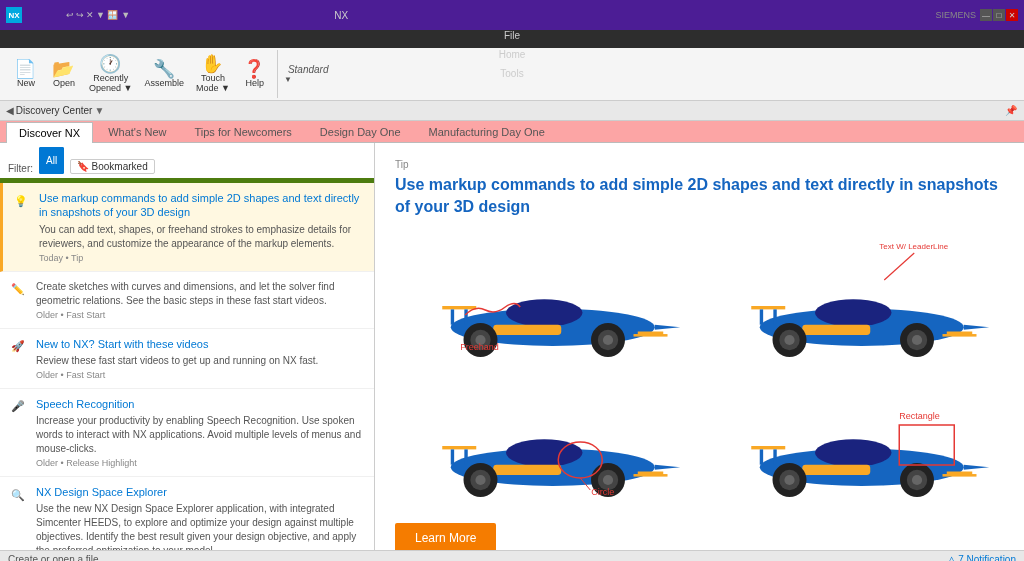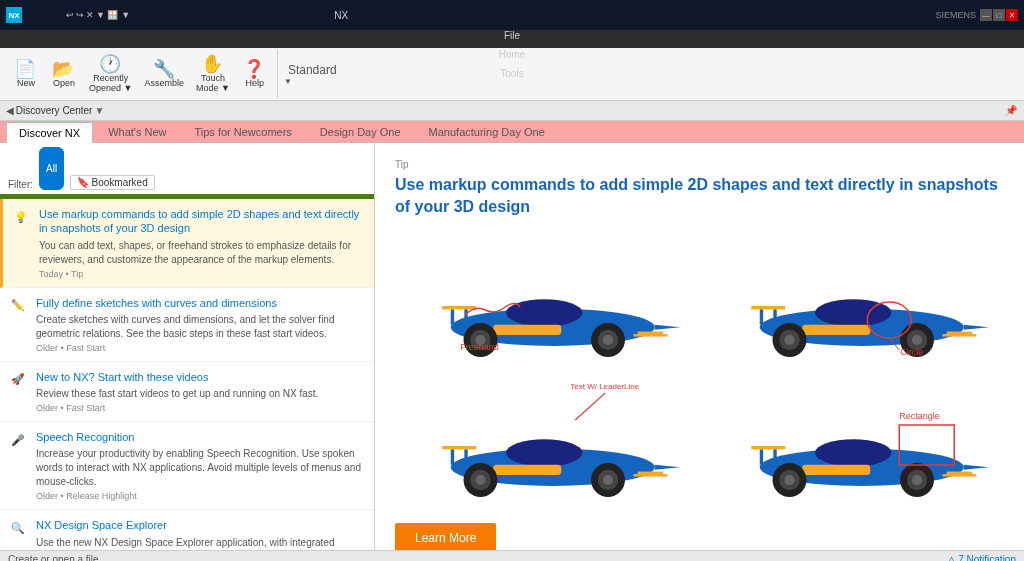--- a/index.html
+++ b/index.html
@@ -1,54 +1,54 @@
 <!DOCTYPE html>
 <html><head>
   <meta charset="utf-8">
   <style>
     * { margin: 0; padding: 0; box-sizing: border-box; }
     body { font-family: 'Segoe UI', Arial, sans-serif; font-size: 11px; background: #f0f0f0; color: #222; width: 1024px; height: 561px; overflow: hidden; }
 
     
-    .title-bar { background: #0f172a; height: 22px; display: flex; align-items: center; padding: 15px 6px; justify-content: space-between; }
+    .title-bar { background: #4c1d95; height: 22px; display: flex; align-items: center; padding: 15px 6px; justify-content: space-between; }
     .title-bar-left { display: flex; align-items: center; gap: 4px; }
     .title-bar-logo { width: 16px; height: 16px; background: #00a8e0; display: flex; align-items: center; justify-content: center; color: white; font-weight: bold; font-size: 8px; }
     .title-bar-title { color: #ccc; font-size: 10px; }
     .title-bar-btn { width: 12px; height: 12px; background: #555; color: #ccc; font-size: 8px; display: flex; align-items: center; justify-content: center; cursor: pointer; }
 
     
     .menu-bar { background: #2d2d2d; height: 18px; display: flex; align-items: center; padding: 0 4px; gap: 8px; flex-direction: column; }
     .menu-item { color: #ccc; font-size: 10px; padding: 0 4px; cursor: pointer; }
 
     
     .toolbar { background: #f5f5f5; border-bottom: 1px solid #ccc; padding: 2px 4px; display: flex; align-items: center; gap: 2px; min-height: 50px; }
     .toolbar-group { display: flex; align-items: center; gap: 2px; padding: 2px 4px; border-right: 1px solid #ccc; }
     .toolbar-btn { display: flex; flex-direction: column; align-items: center; justify-content: center; padding: 2px 4px; cursor: pointer; border: 1px solid transparent; min-width: 36px; }
     .toolbar-icon { font-size: 18px; color: #555; line-height: 1; }
     .toolbar-label { font-size: 9px; color: #333; text-align: center; }
-    .toolbar-standard { font-size: 12px; color: #555; padding: 0 4px; }
+    .toolbar-standard { font-size: 10px; color: #555; padding: 0 4px; font-style: italic; }
 
     
     .breadcrumb-bar { background: #e8e8e8; border-bottom: 1px solid #ccc; height: 20px; display: flex; align-items: center; padding: 0 6px; gap: 2px; }
     .breadcrumb-item { font-size: 10px; color: #333; }
     .breadcrumb-sep { font-size: 10px; color: #666; }
 
     
     .tabs-bar { background: #fca5a5; border-bottom: 1px solid #bbb; display: flex; align-items: flex-end; padding: 0 6px; }
     .tab { padding: 4px 12px; font-size: 11px; cursor: pointer; border: 1px solid transparent; border-bottom: none; margin-right: 2px; color: #555; }
     .tab.active { background: white; border-color: #bbb; border-bottom-color: white; color: #000; margin-bottom: -1px; z-index: 1; }
 
     
     .main-layout { display: flex; height: calc(561px - 20px - 18px - 50px - 20px - 26px - 20px); }
 
     
     .left-panel { width: 375px; background: white; border-right: 1px solid #ccc; overflow-y: auto; display: flex; flex-direction: column; }
     .filter-bar { padding: 4px 8px; border-bottom: 5px solid #4d7c0f; display: flex; align-items: flex-end; gap: 6px; }
     .filter-label { font-size: 10px; color: #555; }
-    .filter-btn { font-size: 10px; padding: 15px 6px; border: 1px solid #0078d4; color: #0078d4; background: #e5f0ff; cursor: pointer; border-radius: 6px; }
+    .filter-btn { font-size: 10px; padding: 7px 6px; border: 1px solid #0078d4; color: #0078d4; background: #e5f0ff; cursor: pointer; border-radius: 1px; }
     .filter-btn.active { background: #0078d4; color: white; }
     .filter-bookmark { font-size: 10px; padding: 1px 6px; border: 1px solid #ccc; color: #333; background: white; cursor: pointer; border-radius: 2px; display: flex; align-items: center; gap: 2px; }
 
     .list-item { padding: 8px 8px 8px 36px; border-bottom: 1px solid #f0f0f0; cursor: pointer; position: relative; }
     .list-item.active { background: #fff8e1; border-left: 3px solid #f9a825; }
     .list-item-icon { position: absolute; left: 8px; top: 8px; width: 20px; height: 20px; display: flex; align-items: center; justify-content: center; }
     .list-item-title { font-size: 11px; color: #0078d4; font-weight: 500; margin-bottom: 3px; line-height: 1.3; }
     .list-item-desc { font-size: 10px; color: #555; line-height: 1.4; }
     .list-item-meta { font-size: 9px; color: #888; margin-top: 2px; }
 
@@ -166,21 +166,20 @@
 
       <div class="list-item active">
         <div class="list-item-icon">💡</div>
         <div class="list-item-title">Use markup commands to add simple 2D shapes and text directly in snapshots of your 3D design</div>
         <div class="list-item-desc">You can add text, shapes, or freehand strokes to emphasize details for reviewers, and customize the appearance of the markup elements.</div>
         <div class="list-item-meta">Today • Tip</div>
       </div>
 
       <div class="list-item">
         <div class="list-item-icon">✏️</div>
-        <div class="list-item-title">Fully define sketches with curves and dimensions</div>
         <div class="list-item-desc">Create sketches with curves and dimensions, and let the solver find geometric relations. See the basic steps in these fast start videos.</div>
         <div class="list-item-meta">Older • Fast Start</div>
       </div>
 
       <div class="list-item">
         <div class="list-item-icon">🚀</div>
         <div class="list-item-title">New to NX? Start with these videos</div>
         <div class="list-item-desc">Review these fast start videos to get up and running on NX fast.</div>
         <div class="list-item-meta">Older • Fast Start</div>
       </div>
@@ -256,23 +255,22 @@
             <rect x="46" y="64" width="4" height="18" fill="#1565c0"></rect>
             <rect x="80" y="82" width="80" height="12" rx="4" fill="#f9a825"></rect>
             <ellipse cx="65" cy="100" rx="20" ry="20" fill="#222"></ellipse>
             <ellipse cx="65" cy="100" rx="12" ry="12" fill="#444"></ellipse>
             <ellipse cx="65" cy="100" rx="6" ry="6" fill="#666"></ellipse>
             <ellipse cx="215" cy="100" rx="20" ry="20" fill="#222"></ellipse>
             <ellipse cx="215" cy="100" rx="12" ry="12" fill="#444"></ellipse>
             <ellipse cx="215" cy="100" rx="6" ry="6" fill="#666"></ellipse>
           </g>
 
-          <ellipse cx="175" cy="85" rx="22" ry="18" stroke="#e53935" stroke-width="1.5" fill="none"></ellipse>
-          <line x1="175" y1="103" x2="185" y2="115" stroke="#e53935" stroke-width="1"></line>
-          <text x="186" y="120" font-size="9" fill="#e53935">Circle</text>
+          <line x1="200" y1="18" x2="170" y2="45" stroke="#e53935" stroke-width="1.2"></line>
+          <text x="165" y="14" font-size="8" fill="#e53935">Text W/ LeaderLine</text>
         </svg>
       </div>
 
       <div class="car-cell">
         <svg class="car-svg" viewBox="0 0 280 130">
           <g transform="translate(20,20) scale(0.85)">
             <ellipse cx="150" cy="85" rx="120" ry="22" fill="#1565c0"></ellipse>
             <ellipse cx="140" cy="68" rx="45" ry="16" fill="#1a237e"></ellipse>
             <polygon points="270,82 270,88 300,85" fill="#1565c0"></polygon>
             <rect x="250" y="90" width="30" height="5" fill="#f9a825"></rect>
@@ -282,22 +280,23 @@
             <rect x="46" y="64" width="4" height="18" fill="#1565c0"></rect>
             <rect x="80" y="82" width="80" height="12" rx="4" fill="#f9a825"></rect>
             <ellipse cx="65" cy="100" rx="20" ry="20" fill="#222"></ellipse>
             <ellipse cx="65" cy="100" rx="12" ry="12" fill="#444"></ellipse>
             <ellipse cx="65" cy="100" rx="6" ry="6" fill="#666"></ellipse>
             <ellipse cx="215" cy="100" rx="20" ry="20" fill="#222"></ellipse>
             <ellipse cx="215" cy="100" rx="12" ry="12" fill="#444"></ellipse>
             <ellipse cx="215" cy="100" rx="6" ry="6" fill="#666"></ellipse>
           </g>
 
-          <line x1="200" y1="18" x2="170" y2="45" stroke="#e53935" stroke-width="1.2"></line>
-          <text x="165" y="14" font-size="8" fill="#e53935">Text W/ LeaderLine</text>
+          <ellipse cx="175" cy="85" rx="22" ry="18" stroke="#e53935" stroke-width="1.5" fill="none"></ellipse>
+          <line x1="175" y1="103" x2="185" y2="115" stroke="#e53935" stroke-width="1"></line>
+          <text x="186" y="120" font-size="9" fill="#e53935">Circle</text>
         </svg>
       </div>
 
       <div class="car-cell">
         <svg class="car-svg" viewBox="0 0 280 130">
           <g transform="translate(20,20) scale(0.85)">
             <ellipse cx="150" cy="85" rx="120" ry="22" fill="#1565c0"></ellipse>
             <ellipse cx="140" cy="68" rx="45" ry="16" fill="#1a237e"></ellipse>
             <polygon points="270,82 270,88 300,85" fill="#1565c0"></polygon>
             <rect x="250" y="90" width="30" height="5" fill="#f9a825"></rect>

